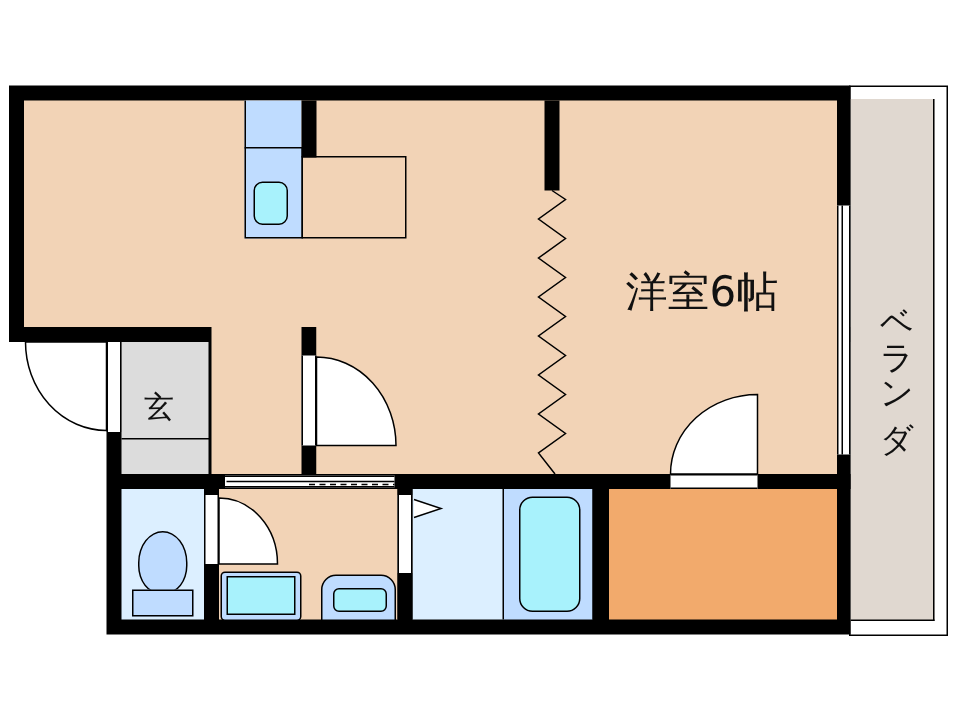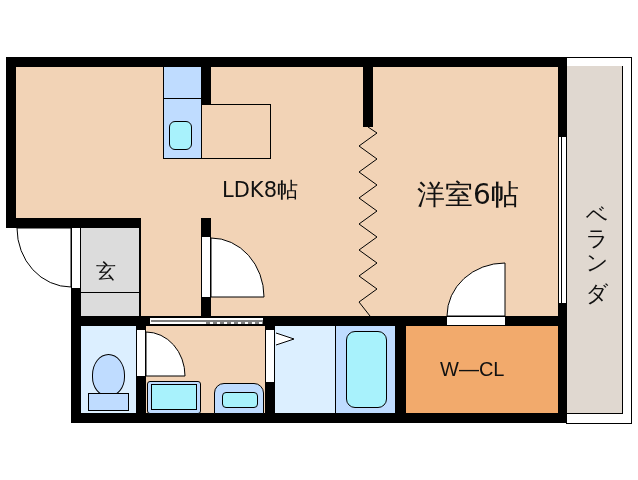--- a/index.html
+++ b/index.html
@@ -38,21 +38,20 @@
   <div class="abs" style="left:71px;top:228px;width:10px;height:60px;background:#fff;border-left:1px solid #000;border-right:1px solid #000;"></div>
 
   <div class="abs" style="left:81px;top:326px;width:55px;height:87px;background:#dcefff;"></div>
 
   <div class="abs" style="left:146px;top:326px;width:119px;height:87px;background:#f2d3b6;"></div>
 
   <div class="abs" style="left:275px;top:326px;width:61px;height:87px;background:#dcefff;border-right:1px solid #000;"></div>
   <div class="abs" style="left:336px;top:326px;width:59px;height:87px;background:#bfdcff;"></div>
 
   <div class="abs" style="left:406px;top:326px;width:152px;height:87px;background:#f2aa6c;"></div>
-  <div class="label" style="left:440px;top:358px;font-size:20px;font-family:'Liberation Sans',sans-serif;">W—CL</div>
 
   <div class="abs" style="left:163px;top:67px;width:38px;height:32px;background:#bfdcff;border-left:1px solid #000;border-bottom:1px solid #000;"></div>
   <div class="abs" style="left:163px;top:98px;width:39px;height:61px;background:#bfdcff;border:1px solid #000;"></div>
   <div class="abs" style="left:169px;top:121px;width:23px;height:29px;background:#a8f2fc;border:1px solid #000;border-radius:6px;"></div>
   <div class="abs" style="left:201px;top:104px;width:70px;height:55px;border:1px solid #000;"></div>
   <div class="wall" style="left:201px;top:67px;width:10px;height:38px;"></div>
 
   <div class="wall" style="left:363px;top:67px;width:10px;height:60px;"></div>
 
   <div class="abs" style="left:558px;top:137px;width:9px;height:166px;background:#fff;border-left:1px solid #000;border-right:1px solid #000;"></div>
@@ -93,16 +92,15 @@
     <path d="M505 316 L505 263 A58 53 0 0 0 447 316 Z" fill="#fff" stroke="#000" stroke-width="1"></path>
 
     <polyline fill="none" stroke="#000" stroke-width="1" points="368,127 377,133 359,146 377,159 359,172 377,185 359,198 377,211 359,224 377,237 359,250 377,263 359,276 377,289 359,302 370,316"></polyline>
 
     <line x1="151" y1="321" x2="263" y2="321" stroke="#000" stroke-width="1"></line>
     <line x1="206" y1="323" x2="263" y2="323" stroke="#000" stroke-width="1" stroke-dasharray="4,3"></line>
 
     <path d="M276 333 L294 339 L276 345" fill="#fff" stroke="#000" stroke-width="1"></path>
   </svg>
 
-  <div class="label" style="left:222px;top:176px;font-size:21px;">LDK8帖</div>
   <div class="label" style="left:417px;top:176px;font-size:28px;">洋室6帖</div>
 
 </div>
 
 </body></html>

